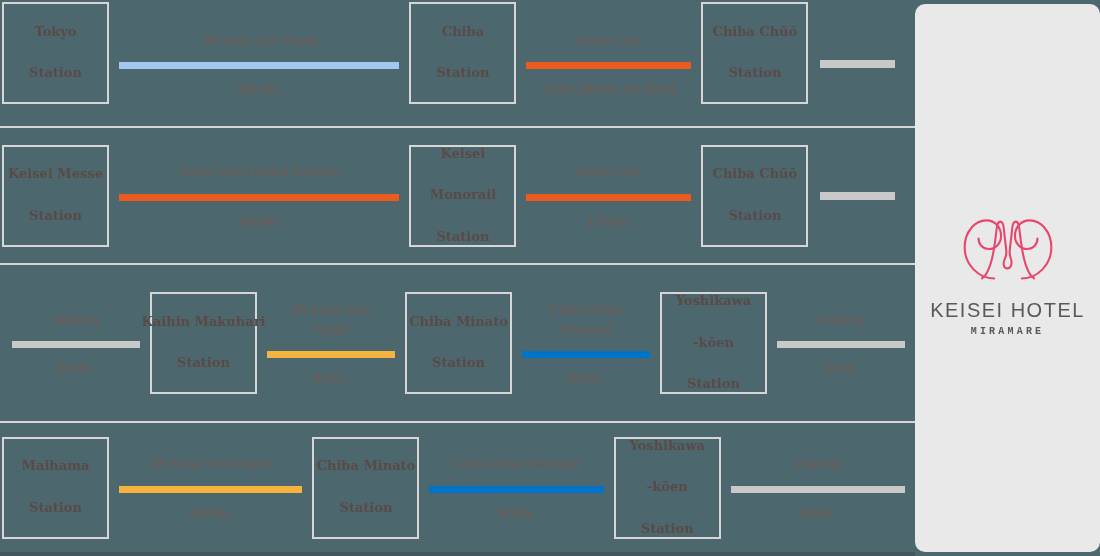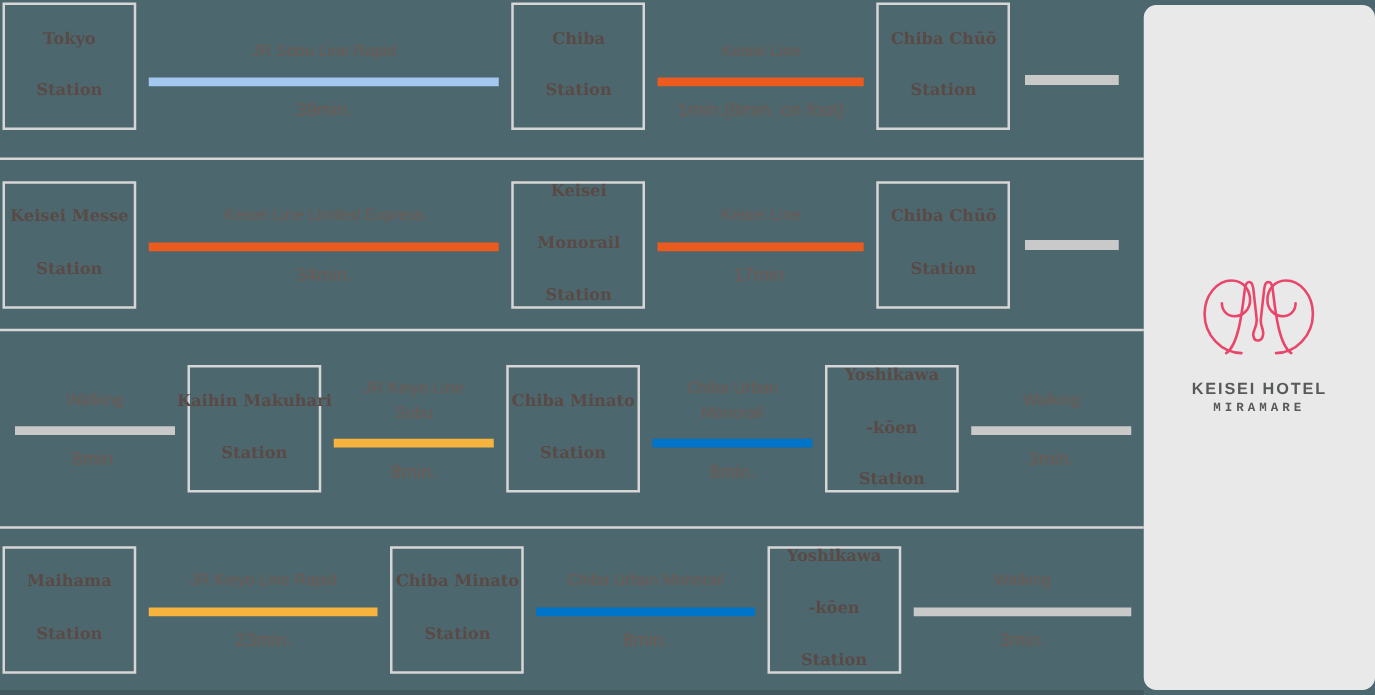--- a/index.html
+++ b/index.html
@@ -24,21 +24,21 @@
   .link-label{color:var(--label-text,#6E5A52);font-size:13px;line-height:1.55;text-align:center;
     margin-bottom:11px;white-space:nowrap;}
   .link-duration{color:var(--label-text,#6E5A52);font-size:15px;margin-top:11px;white-space:nowrap;}
   .bar{width:100%;height:7px;flex:none;}
   .trail .bar{width:86%;height:8px;margin-right:auto;margin-left:2px;}
   
   .panel{position:absolute;left:915px;top:4px;width:185px;height:548px;background:var(--panel-bg,#E9E9E9);
     border-radius:10px;display:flex;align-items:center;justify-content:center;}
   .logo{display:flex;flex-direction:column;align-items:center;margin-top:-10px;}
   .logo svg{display:block;margin-bottom:10px;}
-  .hotel-name{color:var(--panel-text,#58595B);font-size:13px;font-weight:bold;letter-spacing:1.5px;white-space:nowrap;}
+  .hotel-name{color:var(--panel-text,#58595B);font-size:20px;font-weight:normal;letter-spacing:1.5px;white-space:nowrap;}
   .hotel-sub{color:var(--panel-text,#58595B);font-size:10px;font-weight:bold;letter-spacing:3.2px;margin-top:4px;white-space:nowrap;font-family:Liberation Mono, monospace;}
 </style>
 </head>
 <body>
 
 <div class="stage">
   <div class="routes" id="routes">
       <div class="route-row row-0">
         <div class="station">
           <span>Tokyo</span>
@@ -108,21 +108,21 @@
           <div class="link-label"><span>Walking</span></div>
           <div class="bar" style="background: rgb(201, 201, 201);"></div>
           <div class="link-duration">8min.</div>
         </div>
         <div class="station">
           <span>Kaihin Makuhari</span>
           <br>
           <span>Station</span>
         </div>
         <div class="link" style="flex-grow: 1; justify-content: center;">
-          <div class="link-label"><span>JR Keiyo Line</span><br><span>Sobu</span></div>
+          <div class="link-label"><span>JR Keiyo Line</span><br><span>Rapid</span></div>
           <div class="bar" style="background: rgb(246, 180, 62);"></div>
           <div class="link-duration">8min.</div>
         </div>
         <div class="station">
           <span>Chiba Minato</span>
           <br>
           <span>Station</span>
         </div>
         <div class="link" style="flex-grow: 1;">
           <div class="link-label"><span>Chiba Urban</span><br><span>Monorail</span></div>

